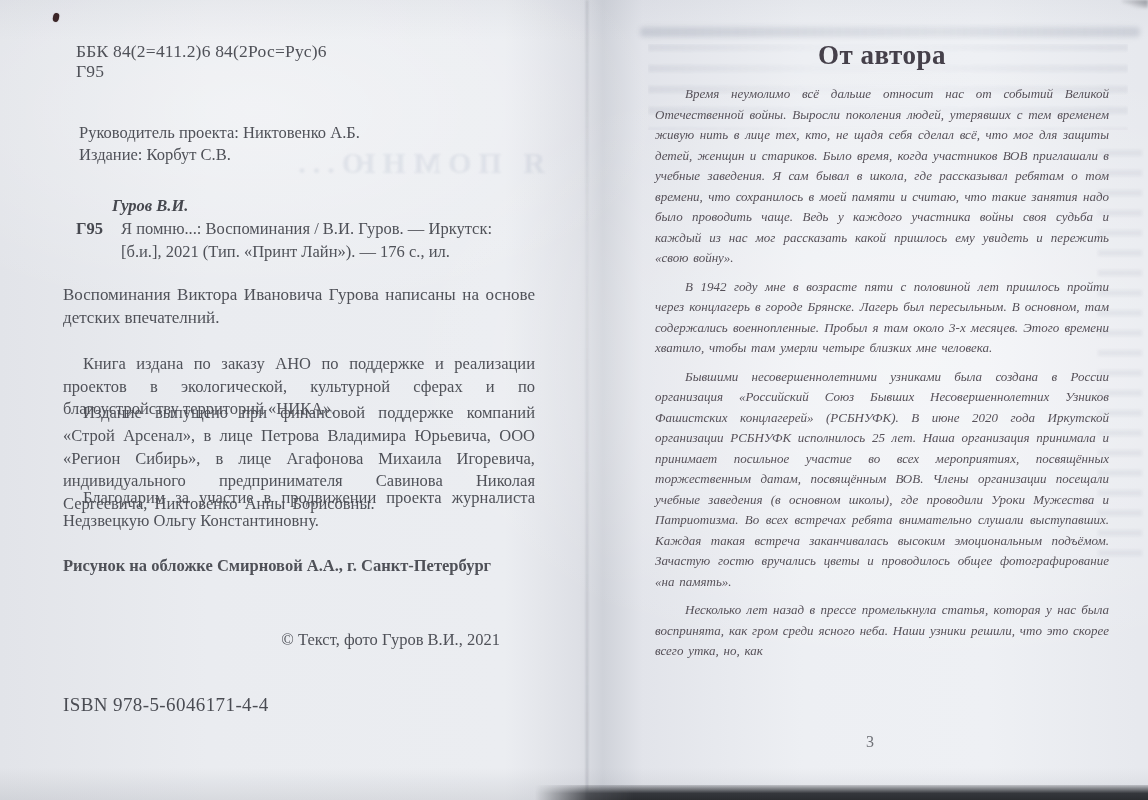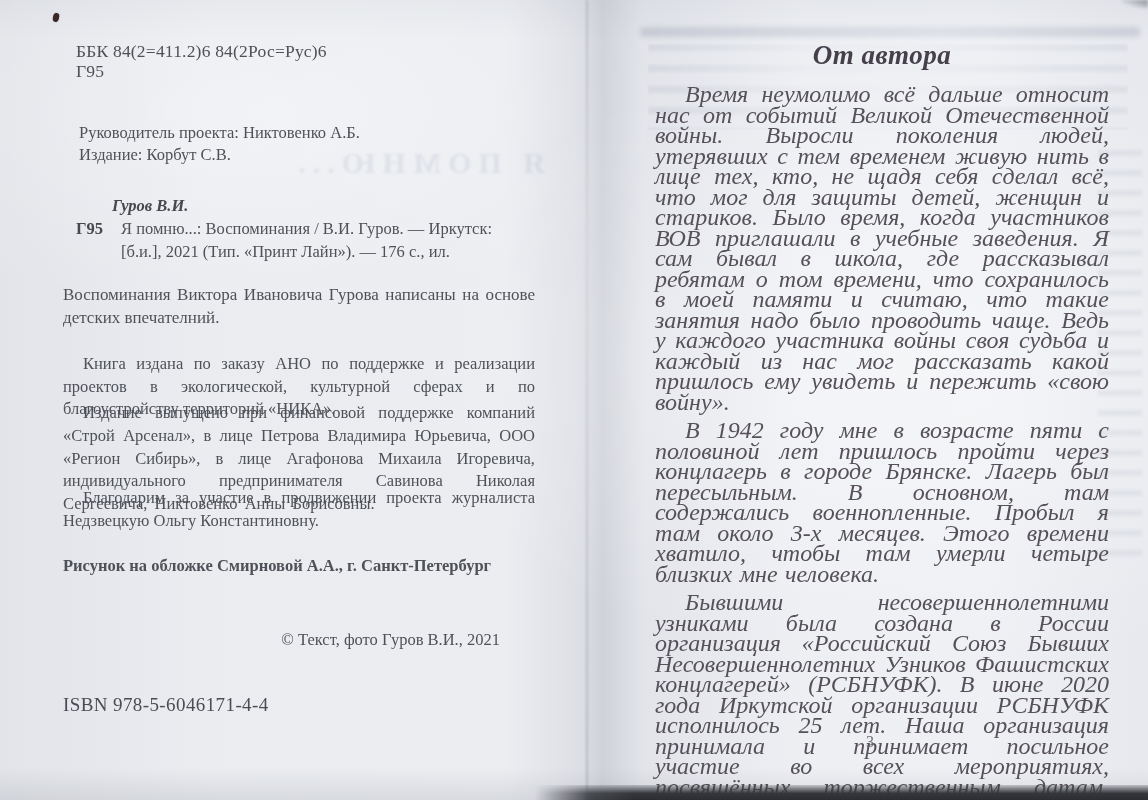--- a/index.html
+++ b/index.html
@@ -55,26 +55,26 @@
   .speck {
     position:absolute; left: 53px; top: 13px; width: 6px; height: 9px;
     background: #3c2628; border-radius: 50% 45% 55% 50%;
     transform: rotate(12deg);
     box-shadow: 0 0 1px rgba(60,38,40,.6);
   }
 
   
   .rp-body { position:absolute; left: 655px; top: 40px; width: 454px; }
   .rp-title {
-    text-align: center; font-style: italic; font-weight: bold;
+    text-align: center; font-weight: bold;
     font-size: 27px; color: #45404a; letter-spacing: .5px;
     margin-bottom: 13px;
   }
   .rp-body p {
-    font-style: italic; font-size: 24px; line-height: 20.5px;
+    font-style: italic; font-size: 13px; line-height: 20.5px;
     color: #565159; text-align: justify; text-indent: 30px;
     margin-bottom: 8px; word-spacing: 1.5px;
   }
   .page-number {
     position:absolute; left: 655px; top: 733px; width: 430px;
     text-align: center; font-size: 16px; color: #6f7177;
   }
 
   
   .ghost-band {

